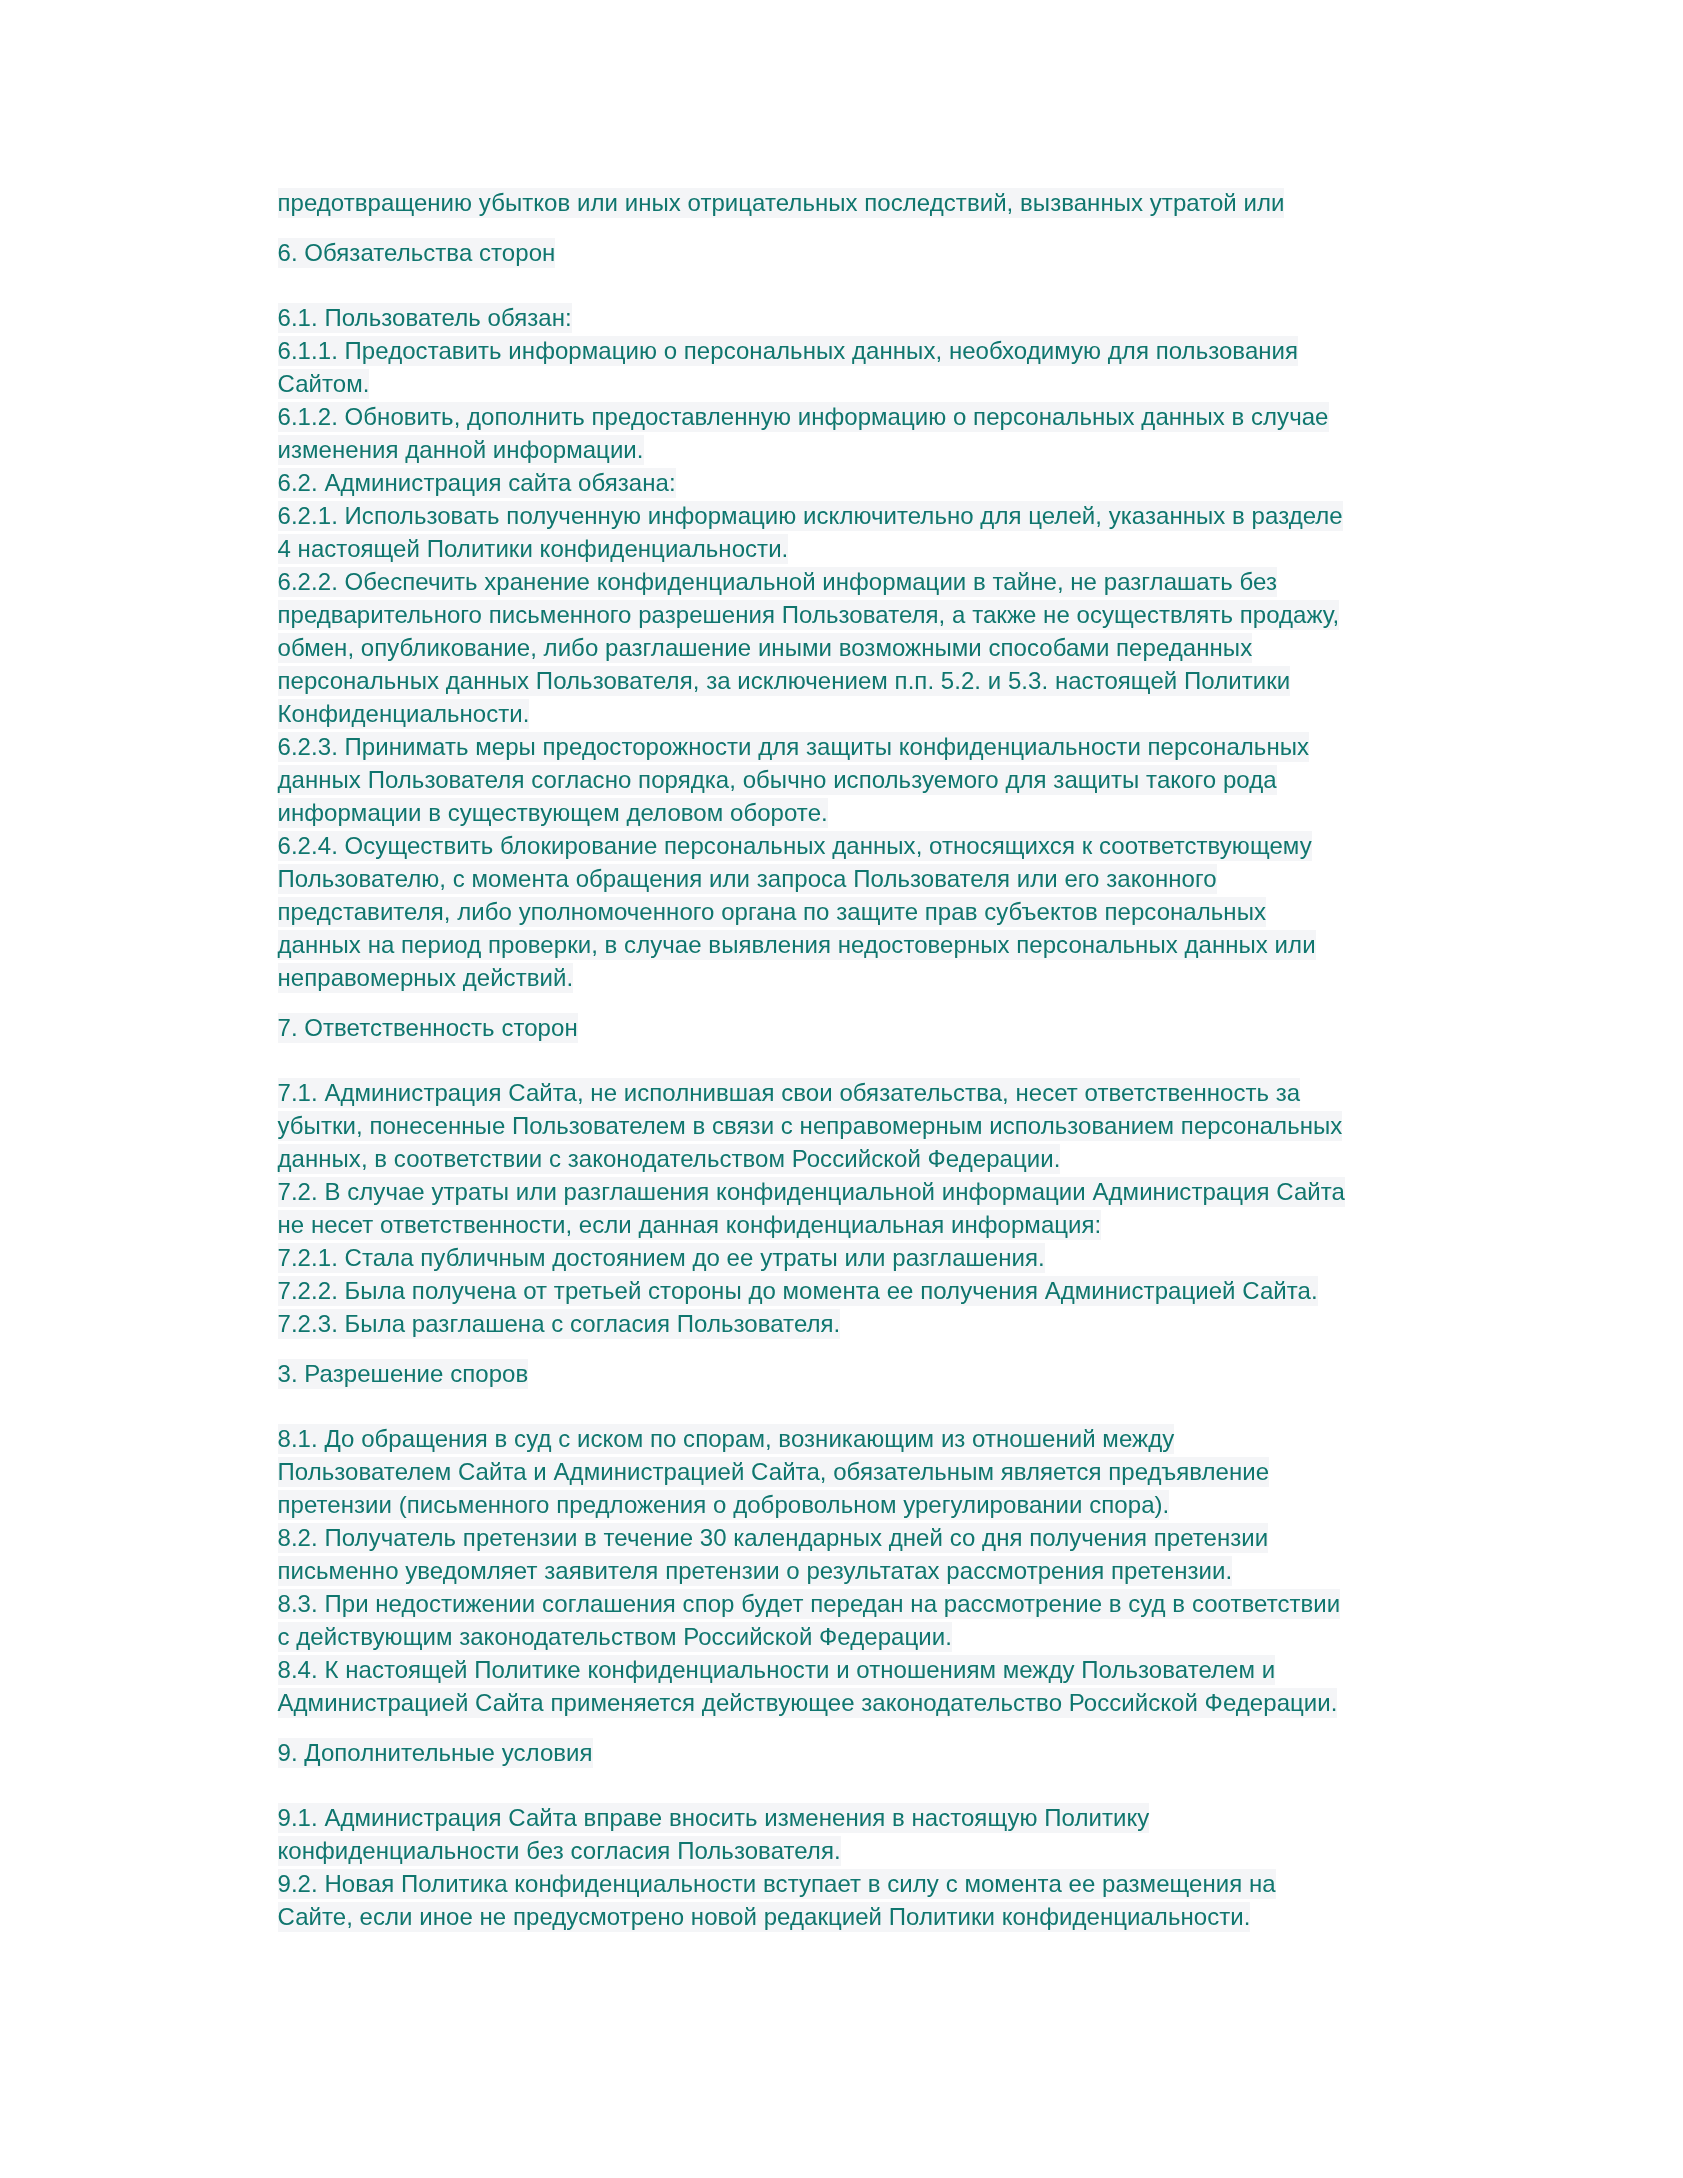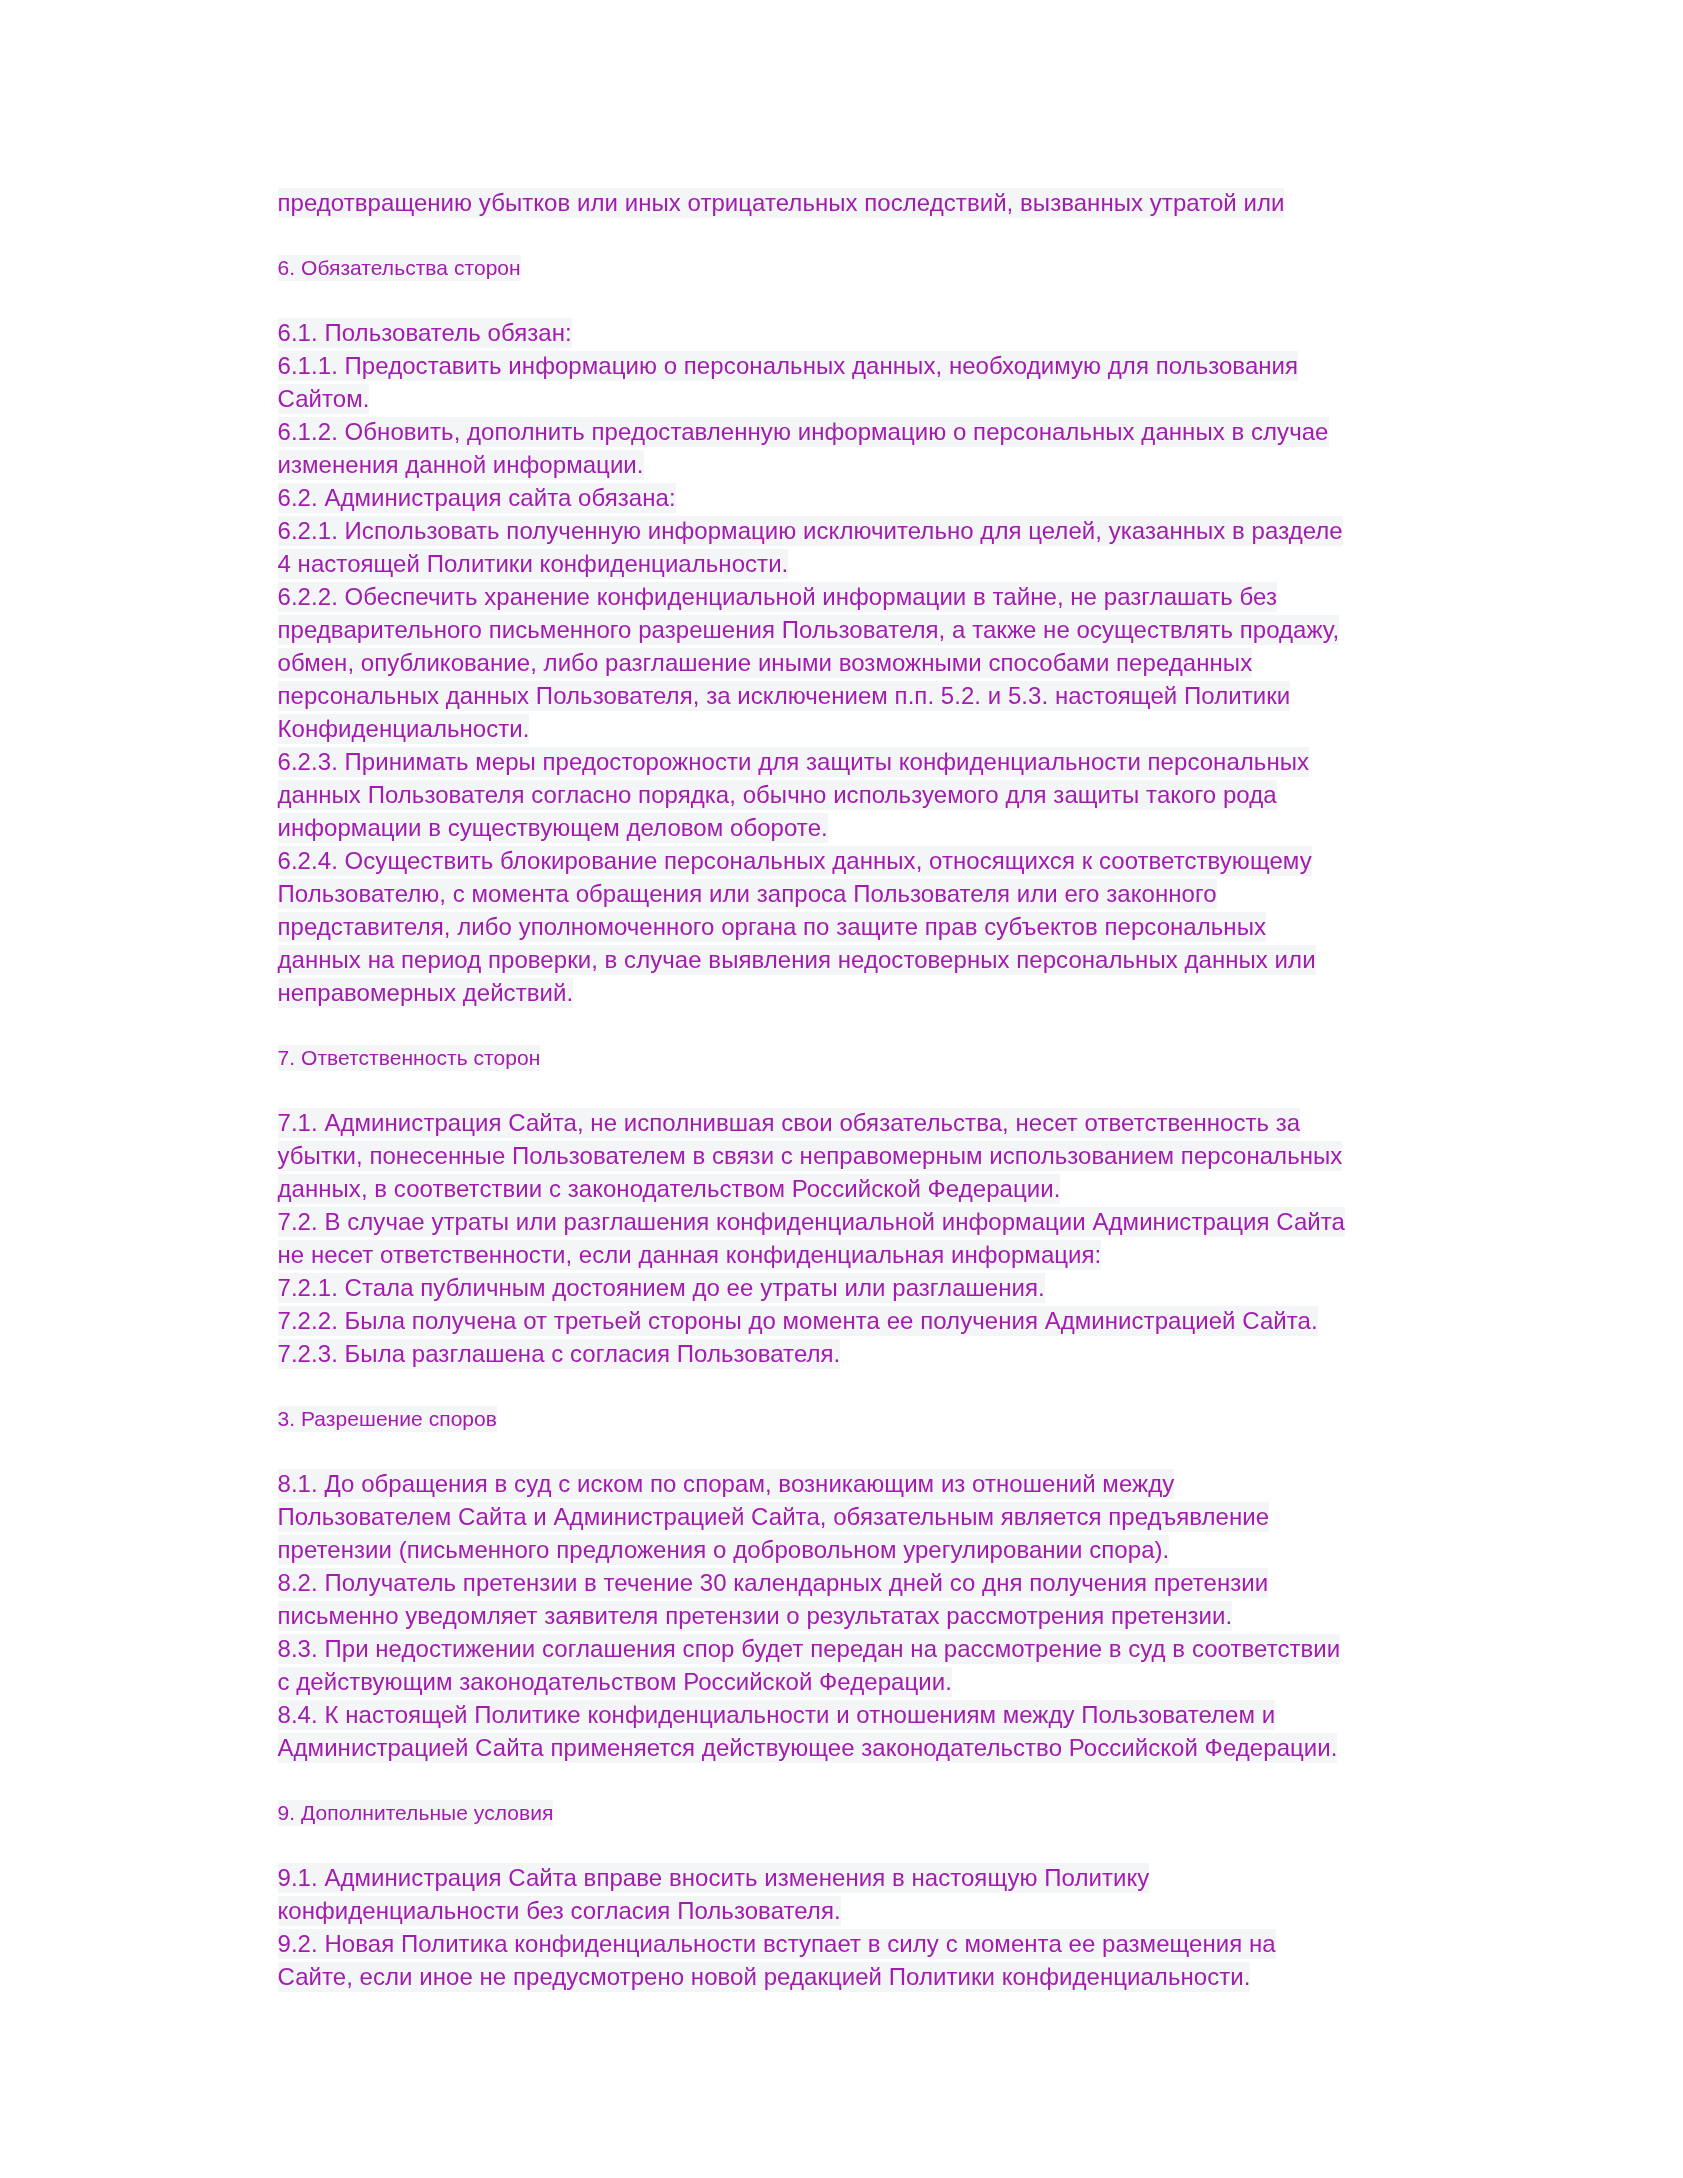--- a/index.html
+++ b/index.html
@@ -32,36 +32,36 @@
     box-sizing: border-box;
   }
 
   
   .para {
     font-size: 24px;
     line-height: 33px;
     letter-spacing: 0.05px;
     margin: 0 0 0 0;
     text-align: left;
-    color: #a21caf;
+    color: #0f766e;
     white-space: pre-wrap;
     word-break: normal;
   }
 
   .para span.ln {
     background: #f4f5f7;
     box-decoration-break: clone;
     -webkit-box-decoration-break: clone;
     padding: 1px 0 2px 0;
   }
 
   .heading {
-    font-size: 21px;
+    font-size: 24px;
     line-height: 33px;
-    margin: 32px 0 32px 0;
+    margin: 17px 0 32px 0;
   }
 
   .block {
     margin: 0;
   }
 </style>
 </head>
 <body>
 
 <div class="page">

